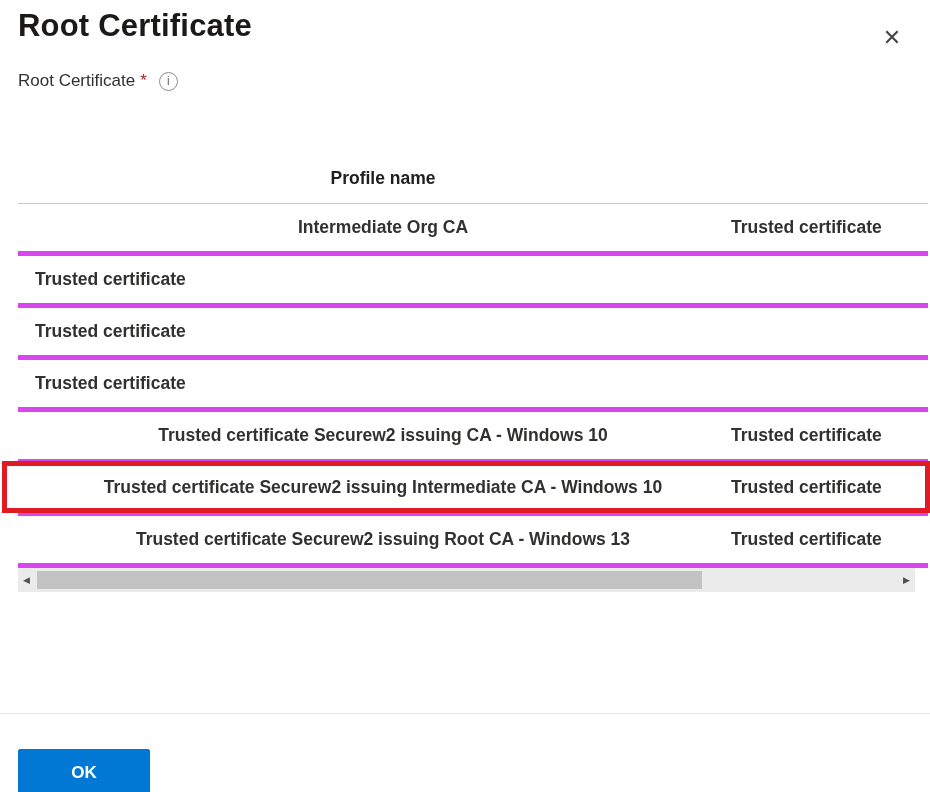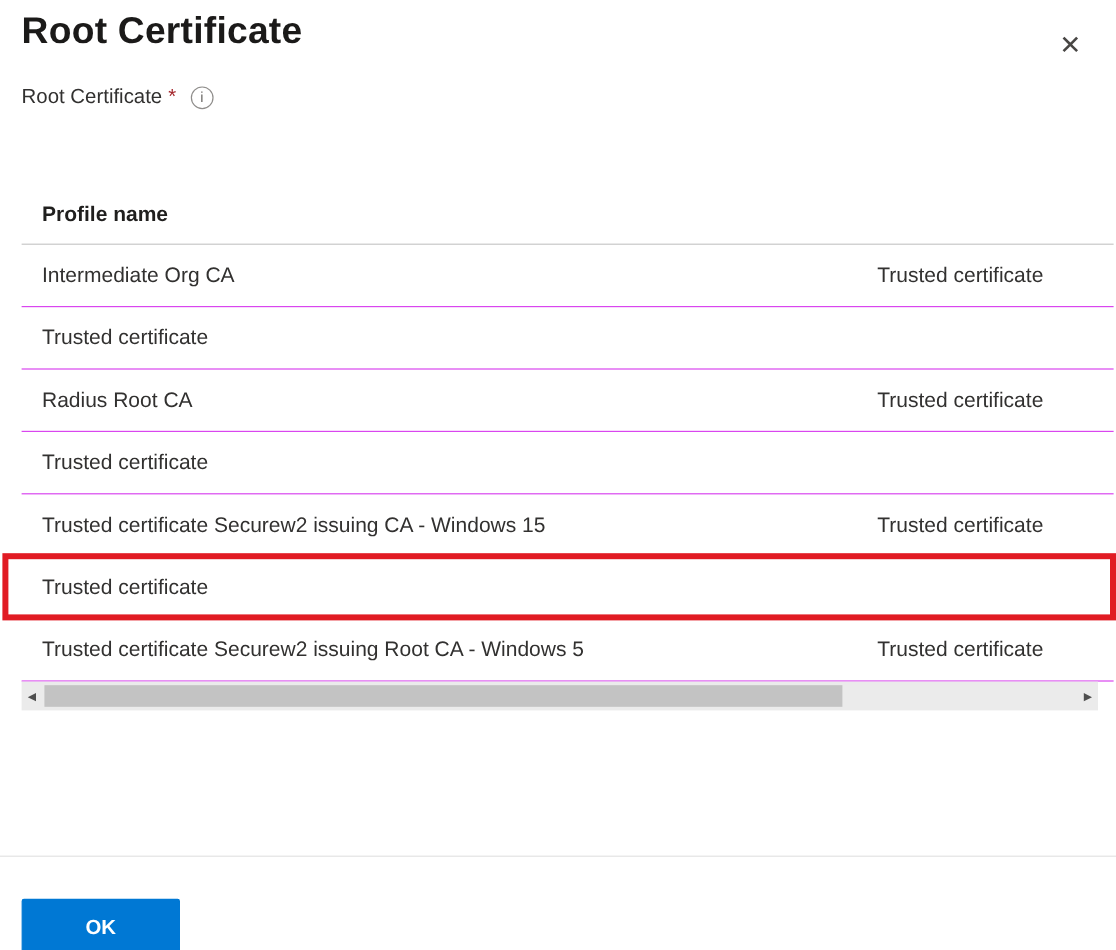--- a/index.html
+++ b/index.html
@@ -53,26 +53,27 @@
     display: flex; align-items: center;
     height: 50px;
     padding-left: 17px;
     border-bottom: 1px solid #c8c8c8;
     font-size: 17.5px; font-weight: 700; color: #201f1e;
   }
   .grid-row {
     display: flex; align-items: center;
     height: 52px;
     padding-left: 17px;
-    border-bottom: 1px solid #d946ef;
+    border-bottom: 5px solid #d946ef;
     font-size: 17.5px; color: #323130;
     position: relative;
     cursor: pointer;
+    font-weight: bold;
   }
-  .cell-name { width: 696px; white-space: nowrap; overflow: hidden; }
+  .cell-name { width: 696px; white-space: nowrap; overflow: hidden; text-align: center; }
   .cell-type { flex: 1; white-space: nowrap; }
   .highlight-box {
     position: absolute;
     left: -16px; right: -2px; top: -3px; bottom: -2px;
     border: 5px solid #e11b23;
     pointer-events: none;
     z-index: 3;
   }
 
   
@@ -135,36 +136,36 @@
     </div>
 
     <div class="grid-row">
       <div class="cell-name">Intermediate Org CA</div>
       <div class="cell-type">Trusted certificate</div>
     </div>
     <div class="grid-row">
       <div class="cell-type">Trusted certificate</div>
     </div>
     <div class="grid-row">
-      <div class="cell-name">Radius Root CA</div>
       <div class="cell-type">Trusted certificate</div>
     </div>
     <div class="grid-row">
       <div class="cell-type">Trusted certificate</div>
     </div>
     <div class="grid-row">
-      <div class="cell-name">Trusted certificate Securew2 issuing CA - Windows 15</div>
+      <div class="cell-name">Trusted certificate Securew2 issuing CA - Windows 10</div>
       <div class="cell-type">Trusted certificate</div>
     </div>
     <div class="grid-row">
       <div class="highlight-box"></div>
+      <div class="cell-name">Trusted certificate Securew2 issuing Intermediate CA - Windows 10</div>
       <div class="cell-type">Trusted certificate</div>
     </div>
     <div class="grid-row">
-      <div class="cell-name">Trusted certificate Securew2 issuing Root CA - Windows 5</div>
+      <div class="cell-name">Trusted certificate Securew2 issuing Root CA - Windows 13</div>
       <div class="cell-type">Trusted certificate</div>
     </div>
   </div>
 
   <div class="hscroll">
     <div class="sb-arrow">◀</div>
     <div class="sb-track">
       <div class="sb-thumb"></div>
     </div>
     <div class="sb-arrow">▶</div>

